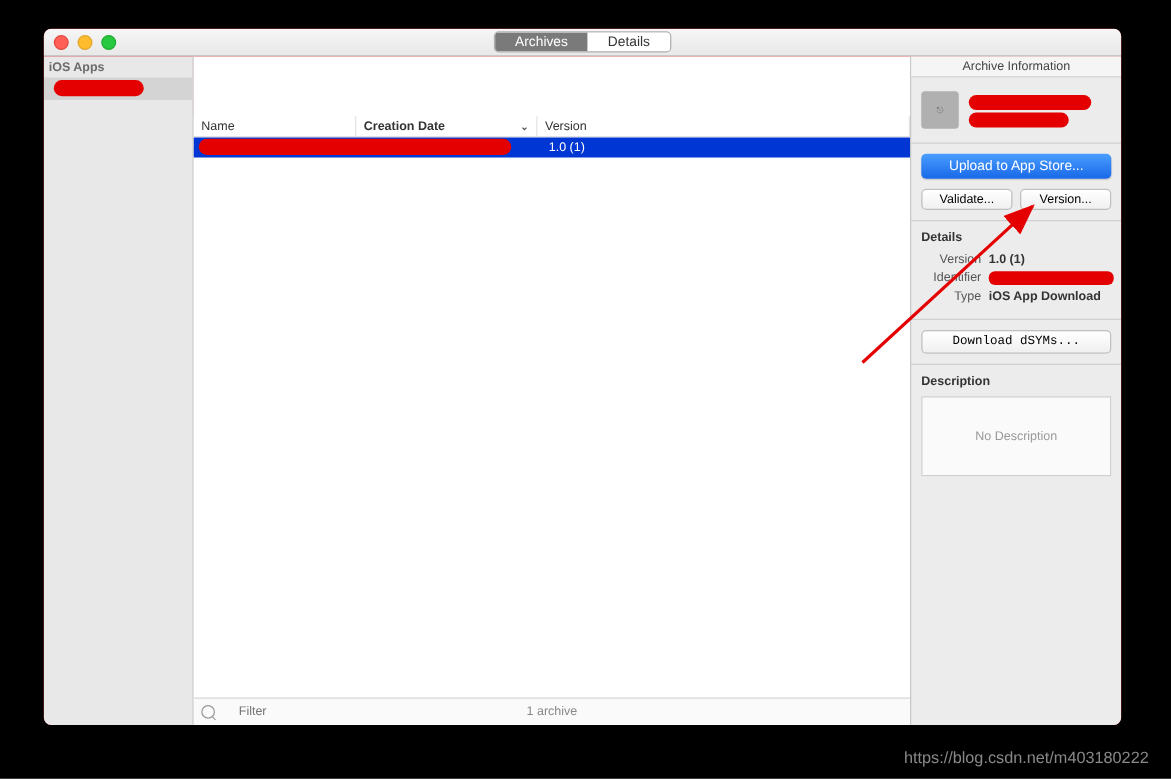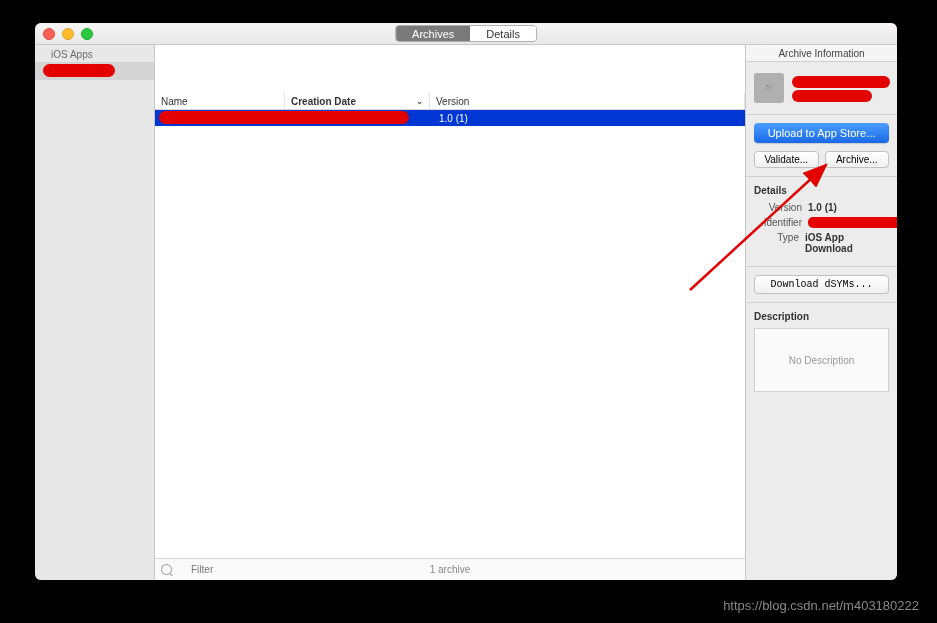--- a/index.html
+++ b/index.html
@@ -65,23 +65,23 @@
       flex: 1;
       display: flex;
       overflow: hidden;
     }
     .sidebar {
       width: 120px;
       background: #e8e8e8;
       border-right: 1px solid #c8c8c8;
     }
     .sidebar-header {
-      padding: 4px 16px 2px;
-      font-size: 10px;
-      font-weight: normal;
+      padding: 4px 4px 2px;
+      font-size: 10px;
+      font-weight: bold;
       color: #6b6b6b;
     }
     .sidebar-item {
       padding: 3px 8px 3px 14px;
       background: #d4d4d4;
       position: relative;
       height: 18px;
     }
     .redaction {
       background: #e40000;
@@ -136,21 +136,21 @@
       padding: 0 6px;
       font-size: 10px;
       color: #888;
       position: relative;
       gap: 15px;
     }
     .filter-icon { width: 11px; height: 11px; border: 1px solid #999; border-radius: 50%; margin-right: 4px; position: relative; }
     .filter-icon::after { content:""; position:absolute; width:4px;height:1px;background:#999;bottom:-1px;right:-2px;transform:rotate(45deg);}
     .footer-count { position: absolute; left: 50%; transform: translateX(-50%); }
     .right-panel {
-      width: 152px;
+      width: 169px;
       background: #ececec;
       border-left: 1px solid #c8c8c8;
       display: flex;
       flex-direction: column;
     }
     .rp-header {
       height: 17px;
       text-align: center;
       font-size: 10px;
       color: #444;
@@ -279,21 +279,21 @@
         <div class="app-icon-row">
           <div class="app-icon">⎋</div>
           <div class="app-name-redact"></div>
           <div class="app-name-redact2"></div>
         </div>
       </div>
       <div class="rp-section">
         <button class="upload-btn">Upload to App Store...</button>
         <div class="btn-row">
           <button class="small-btn">Validate...</button>
-          <button class="small-btn">Archive...</button>
+          <button class="small-btn">Version...</button>
         </div>
       </div>
       <div class="rp-section">
         <div class="section-title">Details</div>
         <div class="detail-row">
           <span class="detail-label">Version</span>
           <span class="detail-value">1.0 (1)</span>
         </div>
         <div class="detail-row">
           <span class="detail-label">Identifier</span>

